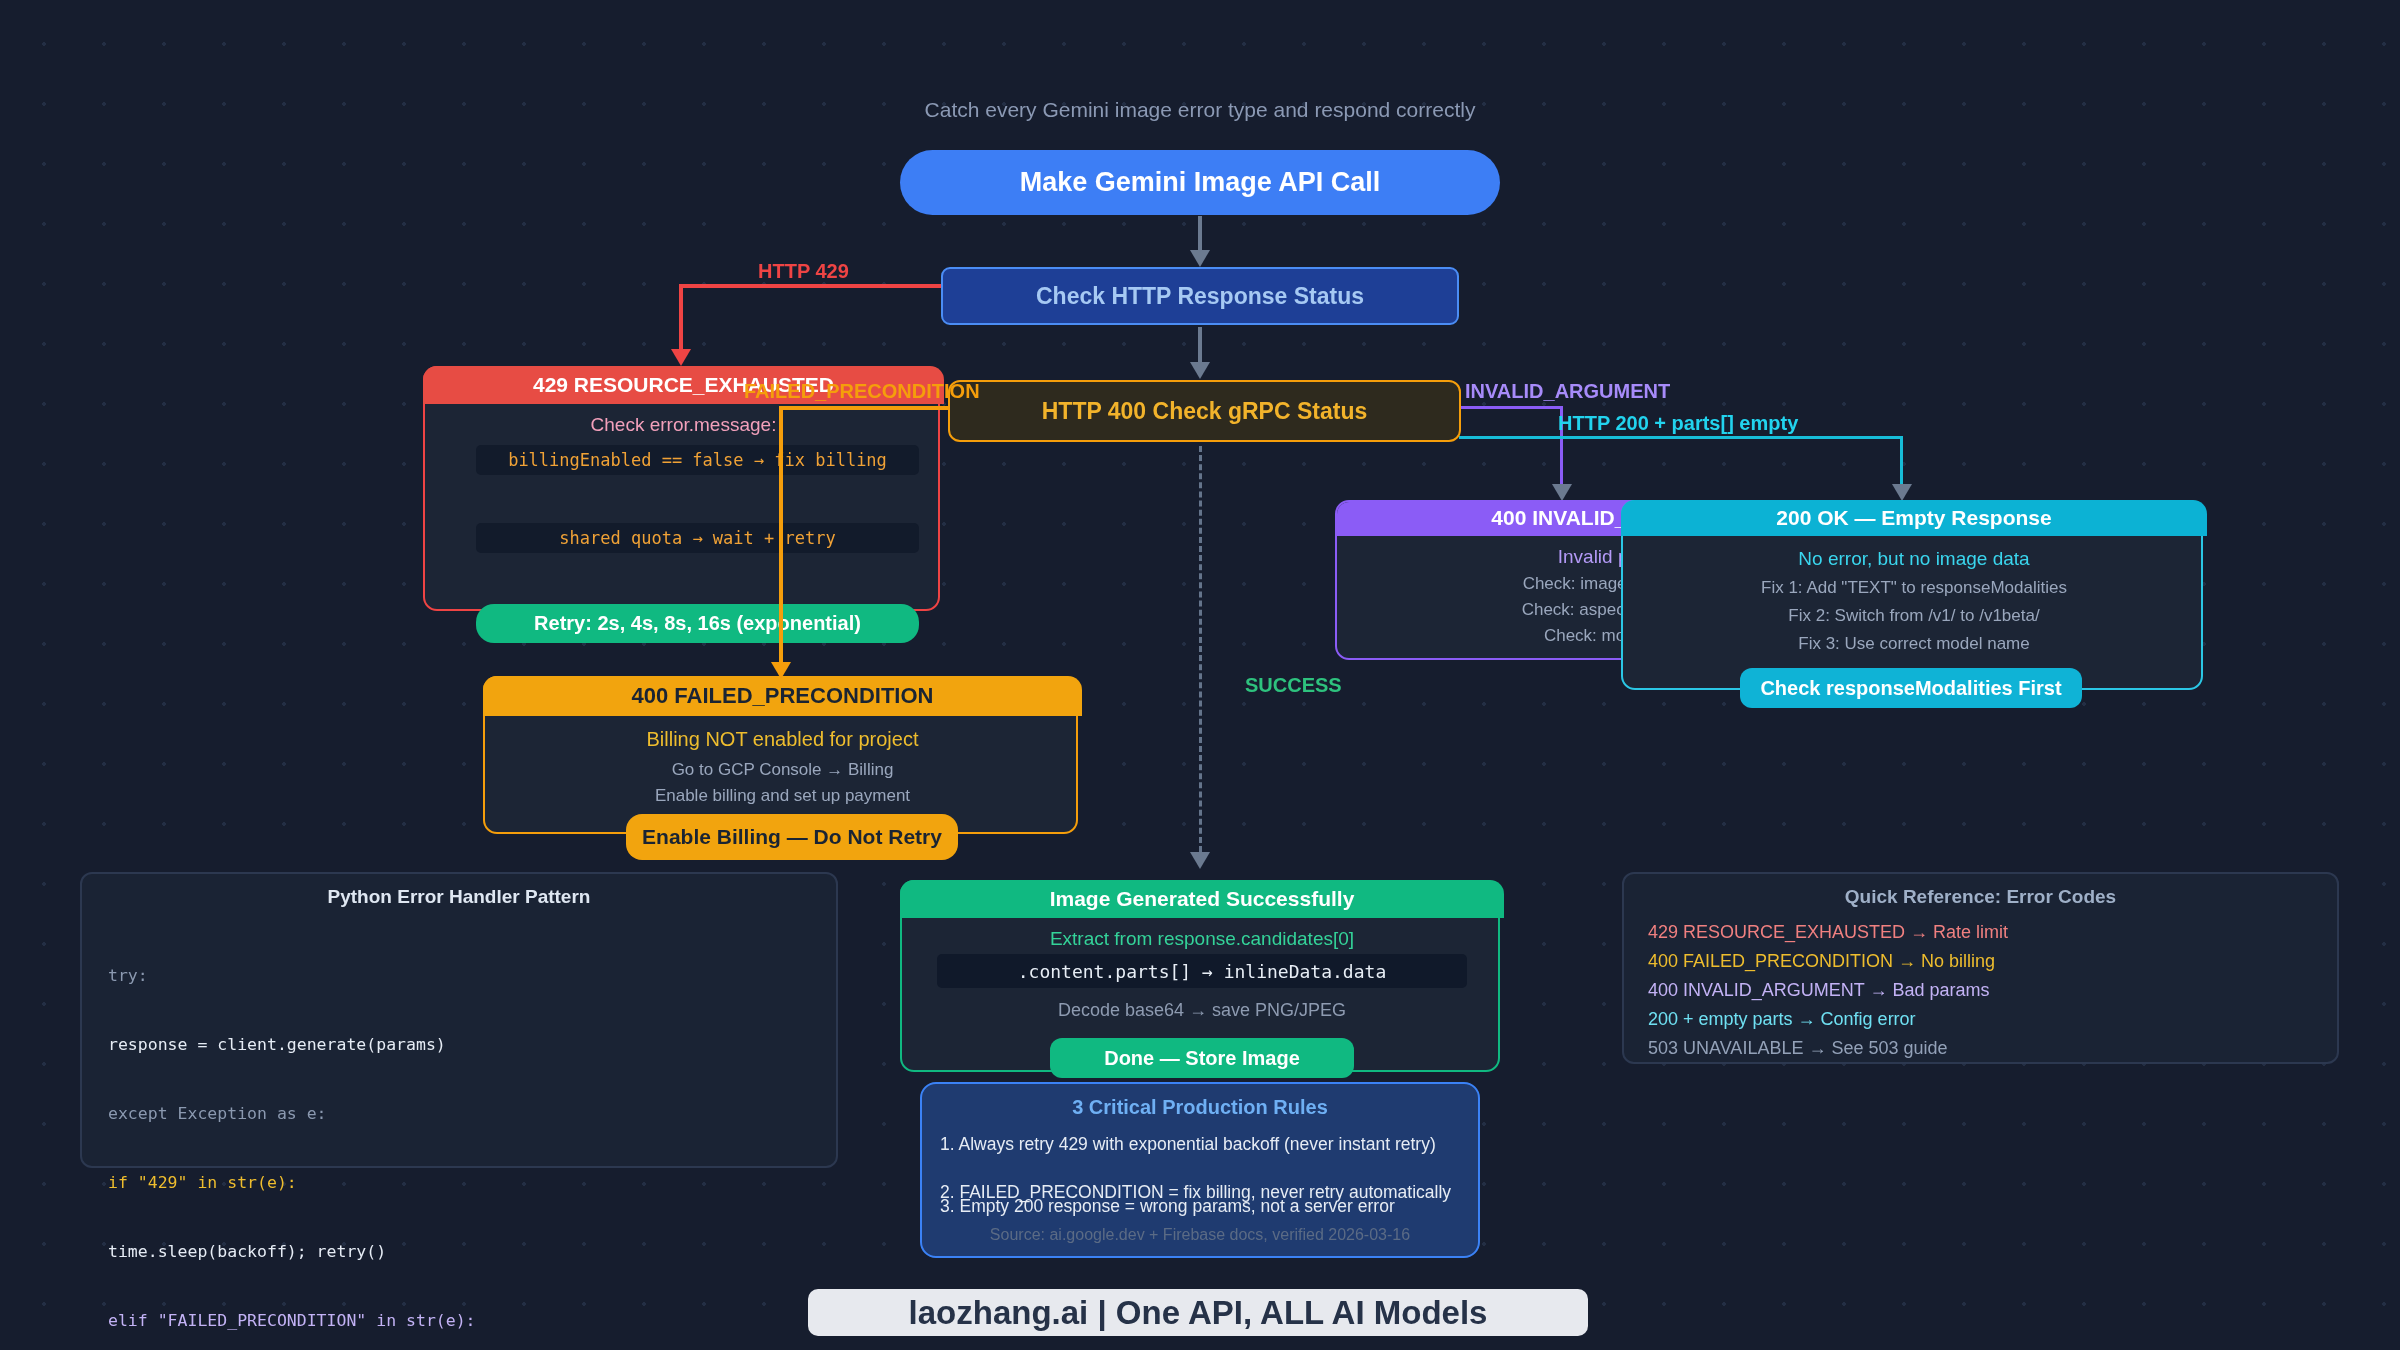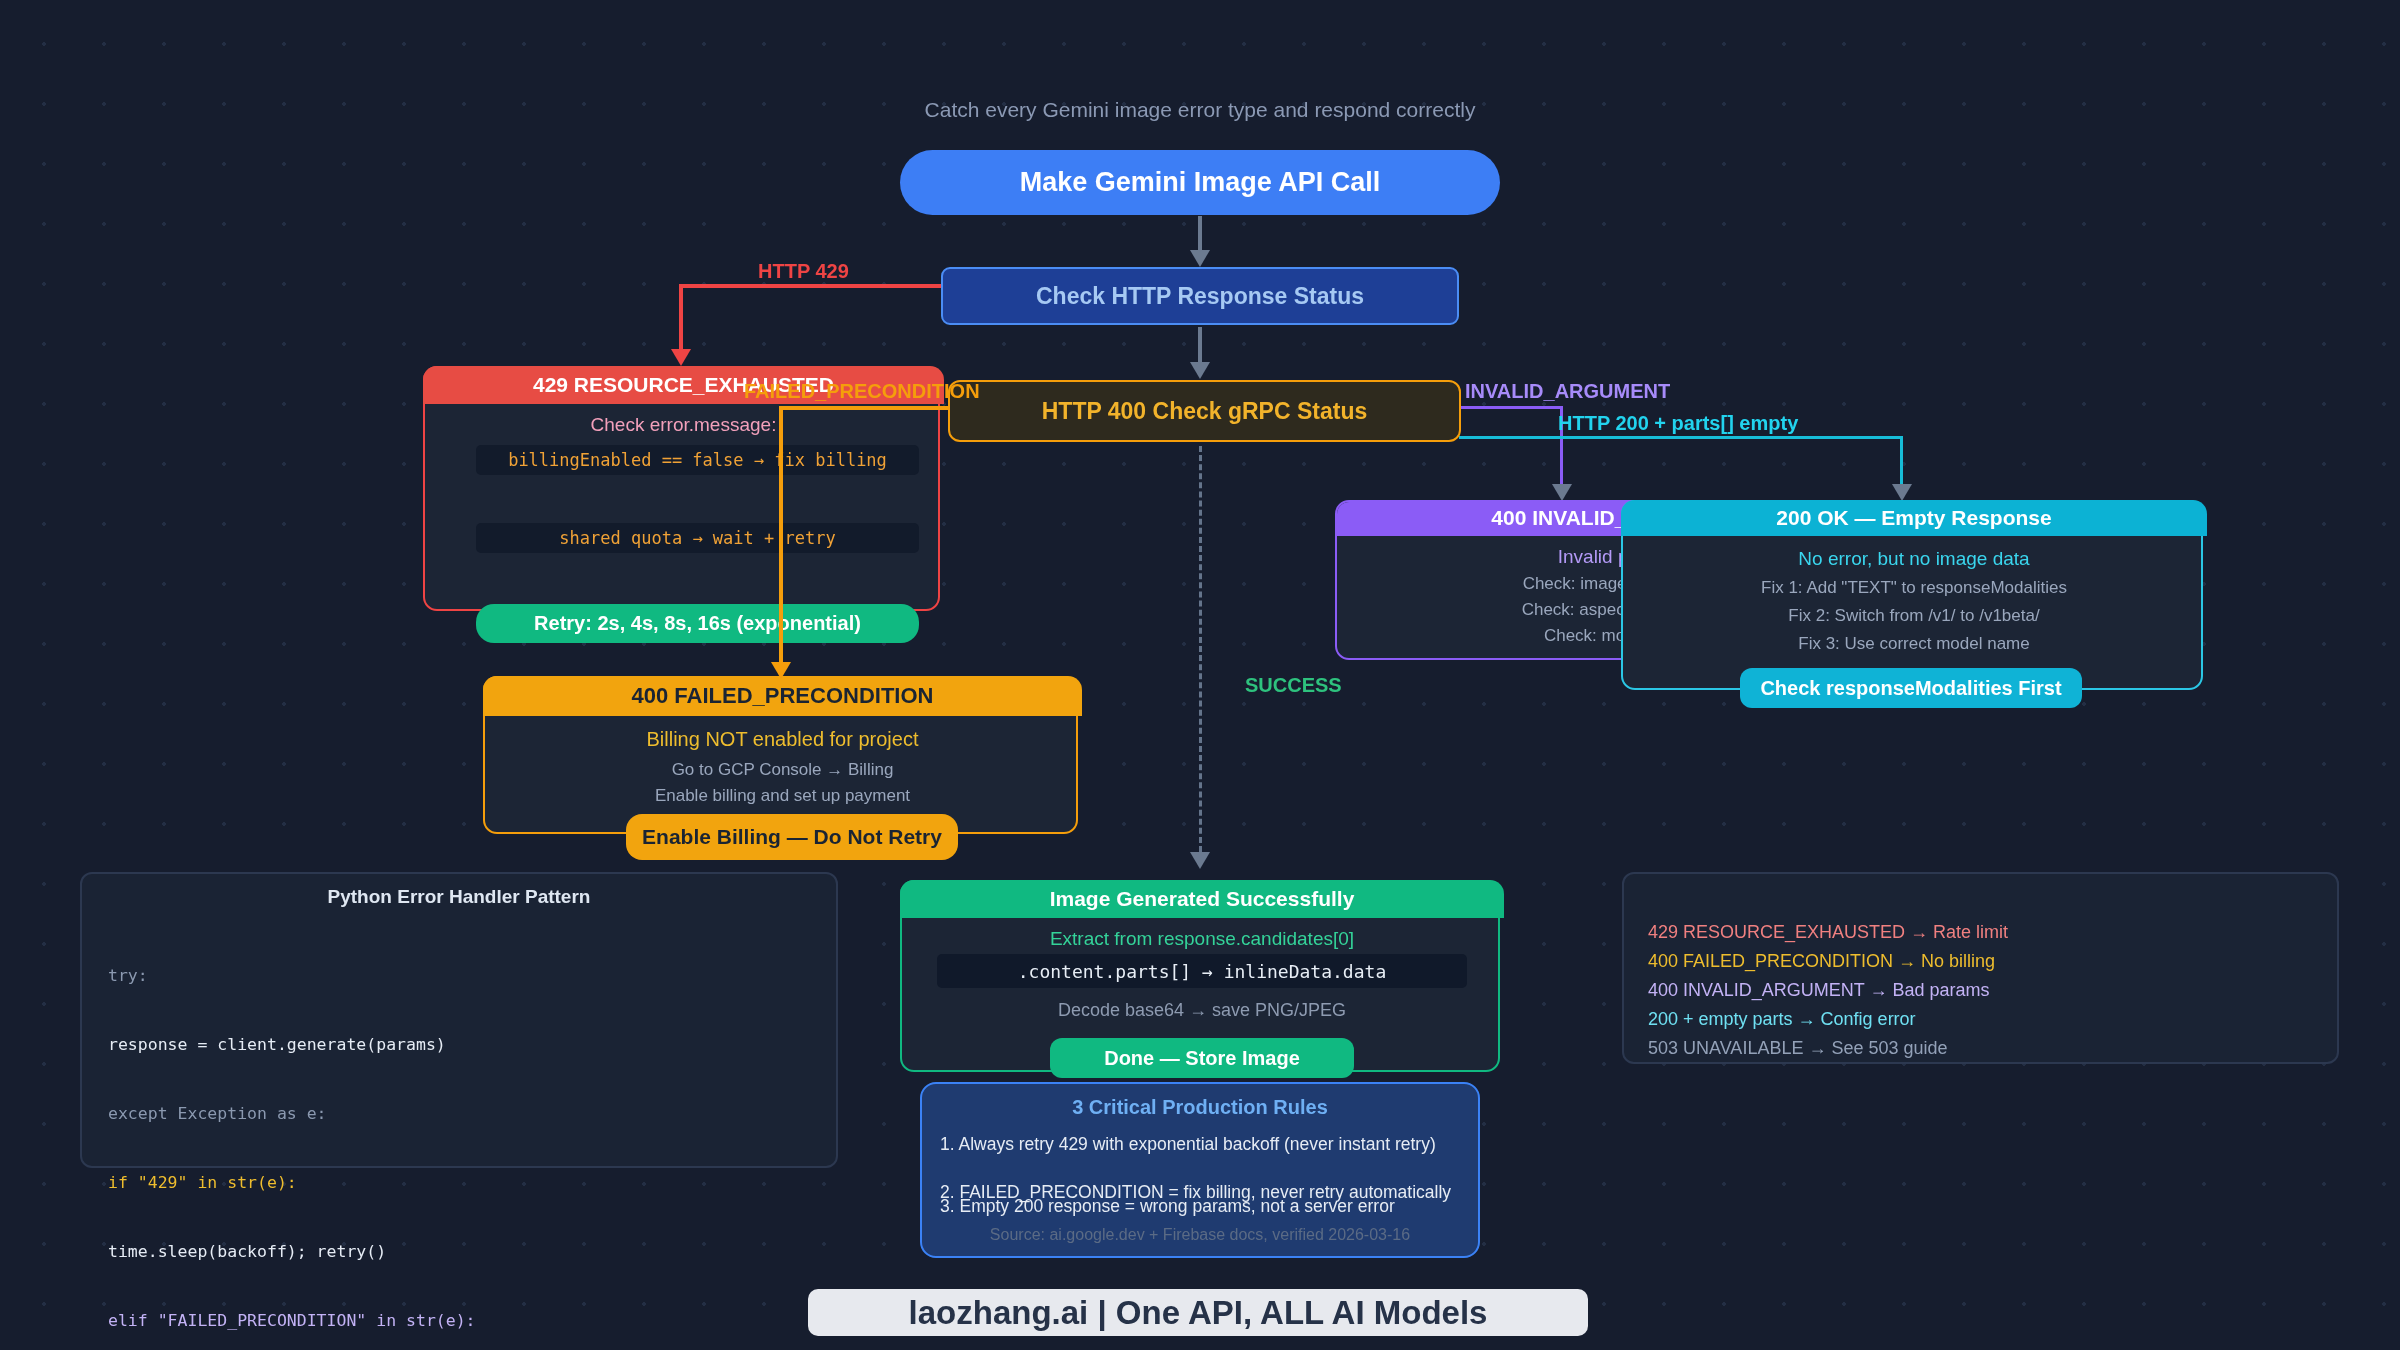--- a/index.html
+++ b/index.html
@@ -212,20 +212,21 @@
       
       
       
       
       
       
     </div>
   </div>
 
   <div class="abs panel qref">
+    <div class="ptitle">Quick Reference: Error Codes</div>
     <div class="qlines">
       <div class="cl-red">429 RESOURCE_EXHAUSTED → Rate limit</div>
       <div class="cl-amber">400 FAILED_PRECONDITION → No billing</div>
       <div class="cl-purple">400 INVALID_ARGUMENT → Bad params</div>
       <div class="cl-cyan">200 + empty parts → Config error</div>
       <div class="cl-slate">503 UNAVAILABLE → See 503 guide</div>
     </div>
   </div>
 
   <div class="abs rules">

